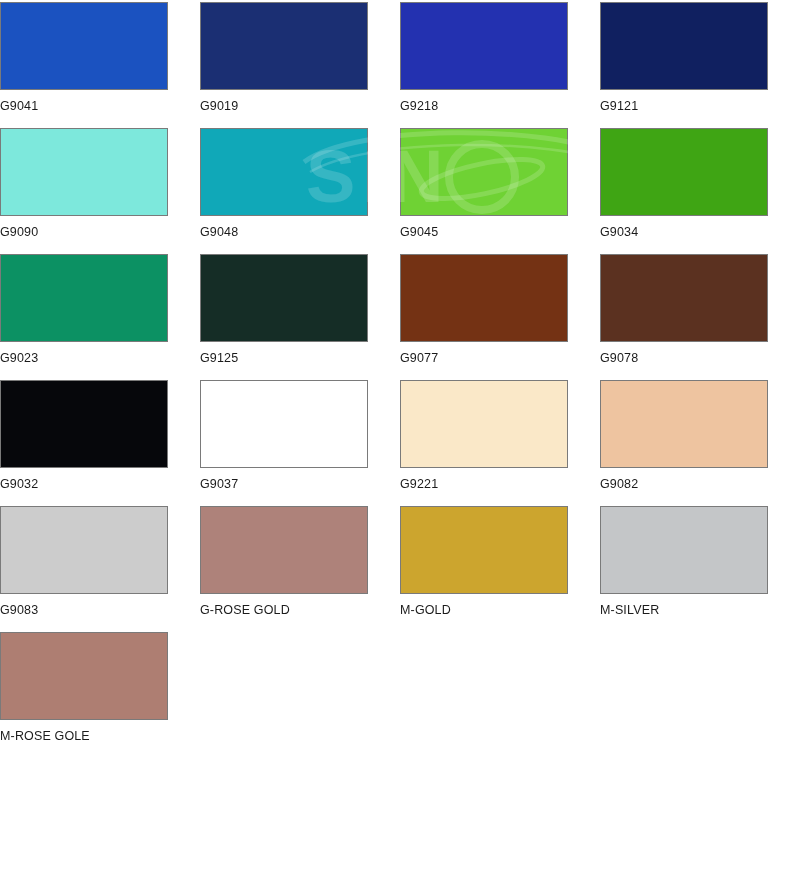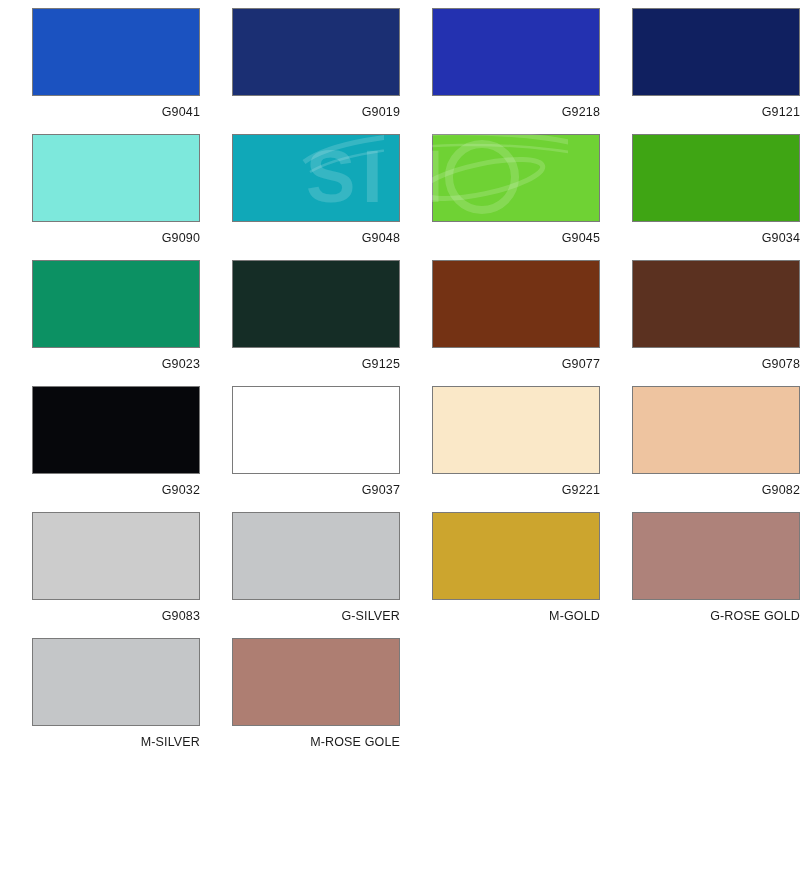--- a/index.html
+++ b/index.html
@@ -32,24 +32,24 @@
     display: grid;
     grid-template-columns: repeat(4, 1fr);
     grid-template-rows: repeat(7, 1fr);
     box-sizing: border-box;
   }
 
   .swatch-cell {
     position: relative;
     display: flex;
     flex-direction: column;
-    align-items: flex-end;
+    align-items: flex-start;
     justify-content: flex-start;
     box-sizing: border-box;
-    padding-top: 8px;
+    padding-top: 2px;
   }
 
   .swatch-chip {
     width: 168px;
     height: 88px;
     box-sizing: border-box;
     border: 1px solid #7a7a7a;
     position: relative;
     overflow: hidden;
     flex: 0 0 auto;
@@ -185,32 +185,28 @@
       </div>
       <div class="swatch-cell">
         <div class="swatch-chip" style="background: rgb(238, 196, 160); border-color: rgb(122, 122, 122);"></div>
         <div class="swatch-label">G9082</div>
       </div>
       <div class="swatch-cell">
         <div class="swatch-chip" style="background: rgb(204, 204, 204); border-color: rgb(122, 122, 122);"></div>
         <div class="swatch-label">G9083</div>
       </div>
       <div class="swatch-cell">
-        <div class="swatch-chip" style="background: rgb(196, 198, 200); border-color: rgb(122, 122, 122);"></div>
-        <div class="swatch-label">G-SILVER</div>
+        <div class="swatch-chip" style="background: rgb(174, 130, 122); border-color: rgb(122, 122, 122);"></div>
+        <div class="swatch-label">G-ROSE GOLD</div>
       </div>
       <div class="swatch-cell">
         <div class="swatch-chip" style="background: rgb(204, 165, 46); border-color: rgb(122, 122, 122);"></div>
         <div class="swatch-label">M-GOLD</div>
       </div>
       <div class="swatch-cell">
-        <div class="swatch-chip" style="background: rgb(174, 130, 122); border-color: rgb(122, 122, 122);"></div>
-        <div class="swatch-label">G-ROSE GOLD</div>
-      </div>
-      <div class="swatch-cell">
         <div class="swatch-chip" style="background: rgb(196, 198, 200); border-color: rgb(122, 122, 122);"></div>
         <div class="swatch-label">M-SILVER</div>
       </div>
       <div class="swatch-cell">
         <div class="swatch-chip" style="background: rgb(174, 126, 114); border-color: rgb(122, 122, 122);"></div>
         <div class="swatch-label">M-ROSE GOLE</div>
       </div>
     </div>
 
   <div class="watermark-layer">

